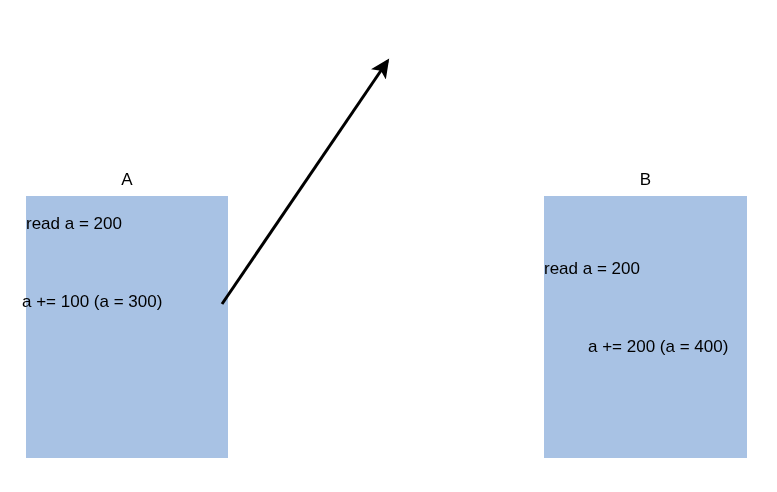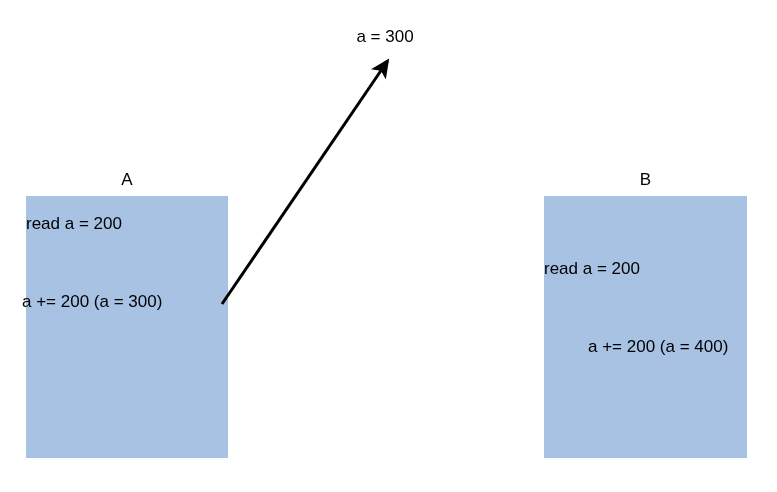--- a/index.html
+++ b/index.html
@@ -117,34 +117,33 @@
 <body>
 
 <div id="canvas">
 
   <div id="caption-a" class="box-caption">A</div>
 
   <div id="box-a" class="proc-box"></div>
 
   <div id="a-stmt-0" class="stmt">read a = 200</div>
 
-  <div id="a-stmt-1" class="stmt">a += 200 (a = 300)</div>
+  <div id="a-stmt-1" class="stmt">a += 100 (a = 300)</div>
 
   <div id="caption-b" class="box-caption">B</div>
 
   <div id="box-b" class="proc-box"></div>
 
   <div id="b-stmt-0" class="stmt">read a = 200</div>
 
   <div id="b-stmt-1" class="stmt">a += 200 (a = 400)</div>
 
   <svg id="arrow-layer" viewBox="0 0 777 492" xmlns="http://www.w3.org/2000/svg">
     <defs>
       <marker id="arrowhead" markerWidth="7" markerHeight="7" refX="5.4" refY="3" orient="auto" markerUnits="strokeWidth">
         <path d="M 0 0 L 6.4 3 L 0 6 L 1.5 3 Z" fill="#000000"></path>
       </marker>
     </defs>
     <line x1="222" y1="304" x2="387.5" y2="61" stroke="#000000" stroke-width="3" marker-end="url(#arrowhead)"></line>
   </svg>
 
-  <div id="arrow-label">a = 300</div>
 
 </div>
 
 </body></html>

